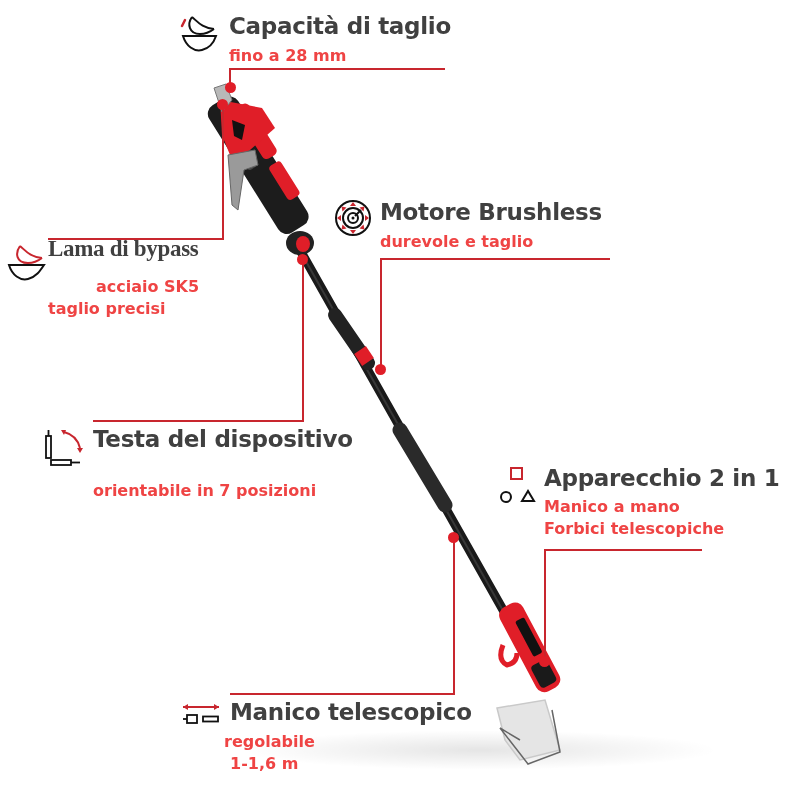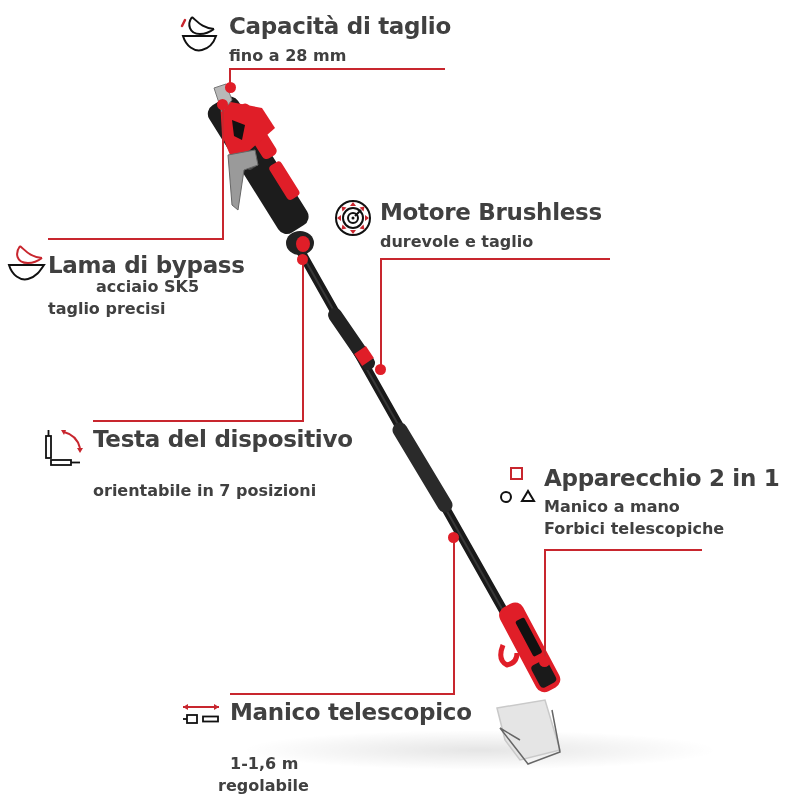--- a/index.html
+++ b/index.html
@@ -1,18 +1,18 @@
 <!DOCTYPE html>
 <html><head>
   <meta charset="utf-8">
   <style>
     html, body { margin:0; padding:0; }
     body { width:800px; height:800px; background:#ffffff; position:relative; overflow:hidden; font-family:"DejaVu Sans", sans-serif; }
     .title { position:absolute; font-family:"DejaVu Sans", sans-serif; font-weight:bold; font-size:23px; color:#404040; white-space:nowrap; letter-spacing:-0.3px; }
-    .sub { position:absolute; font-family:"DejaVu Sans", sans-serif; font-weight:bold; font-size:16px; color:#404040; white-space:nowrap; line-height:22px; }
+    .sub { position:absolute; font-family:"DejaVu Sans", sans-serif; font-weight:bold; font-size:16px; color:#ef4444; white-space:nowrap; line-height:22px; }
     .line { position:absolute; background:#c8262e; }
     .dot { position:absolute; width:11px; height:11px; border-radius:50%; background:#e01e28; }
     svg { position:absolute; overflow:visible; }
     .shadow { position:absolute; left:240px; top:730px; width:480px; height:40px; border-radius:50%; background:radial-gradient(ellipse at center, rgba(0,0,0,0.10) 0%, rgba(0,0,0,0) 70%); }
   </style>
 </head>
 <body>
 
 <div class="shadow"></div>
 
@@ -84,21 +84,21 @@
   <path d="M3,22 C6,32 14,38 22,36 C30,34 34,28 36,22 Z" fill="none" stroke="#111" stroke-width="2"></path>
 </svg>
 <div class="title" style="left:229px;top:13px;">Capacità di taglio</div>
 <div class="sub" style="left:229px;top:45px;">fino a 28 mm</div>
 
 <svg width="40" height="40" style="left:6px;top:243px;">
   <path d="M14,3 C9,10 10,20 22,20 C28,20 32,18 36,15" fill="none" stroke="#c8262e" stroke-width="2"></path>
   <path d="M14,3 C20,8 24,14 36,15" fill="none" stroke="#c8262e" stroke-width="2"></path>
   <path d="M3,22 C6,32 14,38 22,36 C30,34 34,28 38,22 Z" fill="none" stroke="#111" stroke-width="2"></path>
 </svg>
-<div class="title" style="left:48px;top:252px;">Lama di bypass</div>
+<div class="title" style="left:48px;top:236px;font-family:Liberation Serif, serif;">Lama di bypass</div>
 <div class="sub" style="left:48px;top:276px;margin-left:48px;">acciaio SK5</div>
 <div class="sub" style="left:48px;top:298px;">taglio precisi</div>
 
 <svg width="40" height="40" style="left:333px;top:198px;">
   <circle cx="20" cy="20" r="17" fill="none" stroke="#111" stroke-width="2"></circle>
   <g fill="#c8262e">
     <path d="M20,4 l-3,4 h6 z"></path>
       <path d="M20,36 l-3,-4 h6 z"></path>
     <path d="M4,20 l4,-3 v6 z"></path>
       <path d="M36,20 l-4,-3 v6 z"></path>
@@ -138,14 +138,14 @@
 
 <svg width="42" height="24" style="left:181px;top:704px;">
   <line x1="2" y1="3" x2="38" y2="3" stroke="#c8262e" stroke-width="1.8"></line>
   <path d="M2,3 l5,-3 v6 z" fill="#c8262e"></path>
   <path d="M38,3 l-5,-3 v6 z" fill="#c8262e"></path>
   <line x1="2" y1="15" x2="6" y2="15" stroke="#111" stroke-width="1.8"></line>
   <rect x="6" y="11" width="10" height="8" fill="none" stroke="#111" stroke-width="1.8"></rect>
   <rect x="22" y="12.5" width="15" height="5" fill="none" stroke="#111" stroke-width="1.8"></rect>
 </svg>
 <div class="title" style="left:230px;top:699px;">Manico telescopico</div>
-<div class="sub" style="left:218px;top:731px;margin-top:44px;">regolabile</div>
+<div class="sub" style="left:224px;top:731px;">regolabile</div>
 <div class="sub" style="left:230px;top:753px;">1-1,6 m</div>
 
 </body></html>

